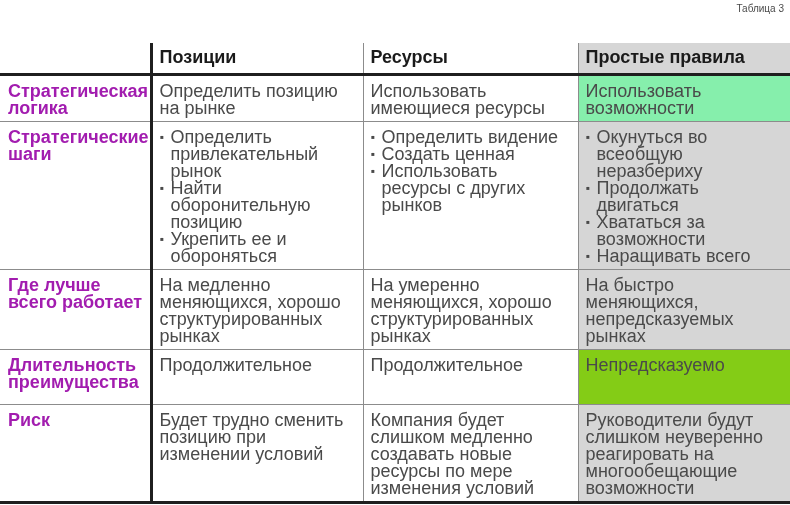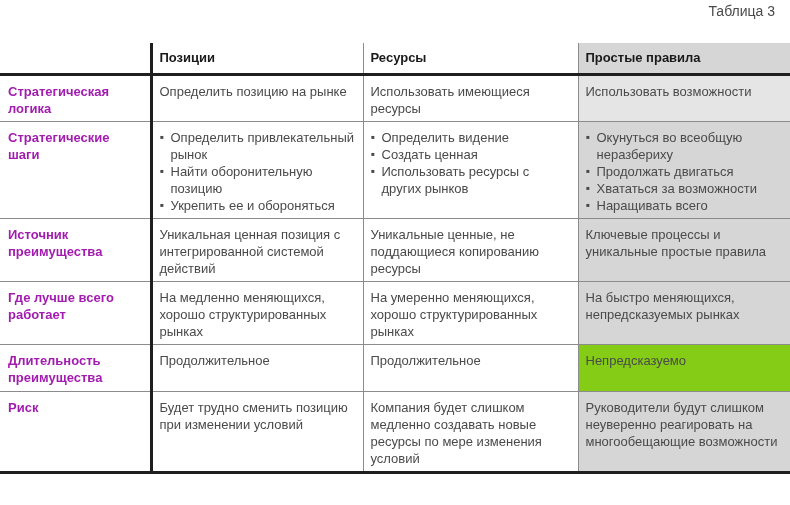--- a/index.html
+++ b/index.html
@@ -10,39 +10,39 @@
     font-family: "Liberation Sans", sans-serif;
   }
   .page {
     position: relative;
     width: 790px; height: 505px;
     overflow: hidden;
     background: #ffffff;
   }
   .caption {
     position: absolute;
-    top: 3px; right: 15px;
-    font-size: 14px;
+    top: 3px; right: 6px;
+    font-size: 10px;
     color: #4a4a4a;
   }
   table.strategy {
     position: absolute;
     left: 0; top: 43px;
     width: 790px;
     border-collapse: collapse;
     table-layout: fixed;
   }
   col.c-label { width: 151px; }
   col.c-pos   { width: 212px; }
   col.c-res   { width: 215px; }
   col.c-rules { width: 212px; }
 
   th, td {
     text-align: left;
-    font-size: 13px;
+    font-size: 18px;
     line-height: 17px;
     margin-left: 28px;
   }
   thead tr { height: 31px; }
   thead th {
     vertical-align: middle;
     font-weight: bold;
     color: #1a1a1a;
     padding: 4px 6px 5px 7px;
     border-bottom: 3px solid #1f1f1f;
@@ -114,21 +114,21 @@
         <th>Позиции</th>
         <th class="v-thin">Ресурсы</th>
         <th class="v-thin hl" style="background: rgb(214, 214, 214);">Простые правила</th>
       </tr>
     </thead>
     <tbody>
         <tr>
           <th class="row-label v-thick">Стратегическая логика</th>
           <td>Определить позицию на рынке</td>
           <td class="v-thin">Использовать имеющиеся ресурсы</td>
-          <td class="v-thin hl" style="background: #e5e5e5;">Использовать возможности</td>
+          <td class="v-thin hl" style="background: #86efac;">Использовать возможности</td>
         </tr>
         <tr>
           <th class="row-label v-thick">Стратегические шаги</th>
           <td>
             <ul class="bullets">
               <li>Определить привлекательный рынок</li>
               <li>Найти оборонительную позицию</li>
               <li>Укрепить ее и обороняться</li>
             </ul>
           </td>
@@ -142,26 +142,20 @@
           <td class="v-thin hl" style="background: rgb(214, 214, 214);">
             <ul class="bullets">
               <li>Окунуться во всеобщую неразбериху</li>
               <li>Продолжать двигаться</li>
               <li>Хвататься за возможности</li>
               <li>Наращивать всего</li>
             </ul>
           </td>
         </tr>
         <tr>
-          <th class="row-label v-thick">Источник преимущества</th>
-          <td>Уникальная ценная позиция с интегрированной системой действий</td>
-          <td class="v-thin">Уникальные ценные, не поддающиеся копированию ресурсы</td>
-          <td class="v-thin hl" style="background: rgb(214, 214, 214);">Ключевые процессы и уникальные простые правила</td>
-        </tr>
-        <tr>
           <th class="row-label v-thick">Где лучше всего работает</th>
           <td>На медленно меняющихся, хорошо структурированных рынках</td>
           <td class="v-thin">На умеренно меняющихся, хорошо структурированных рынках</td>
           <td class="v-thin hl" style="background: rgb(214, 214, 214);">На быстро меняющихся, непредсказуемых рынках</td>
         </tr>
         <tr>
           <th class="row-label v-thick">Длительность преимущества</th>
           <td>Продолжительное</td>
           <td class="v-thin">Продолжительное</td>
           <td class="v-thin hl" style="background: #84cc16;">Непредсказуемо</td>

